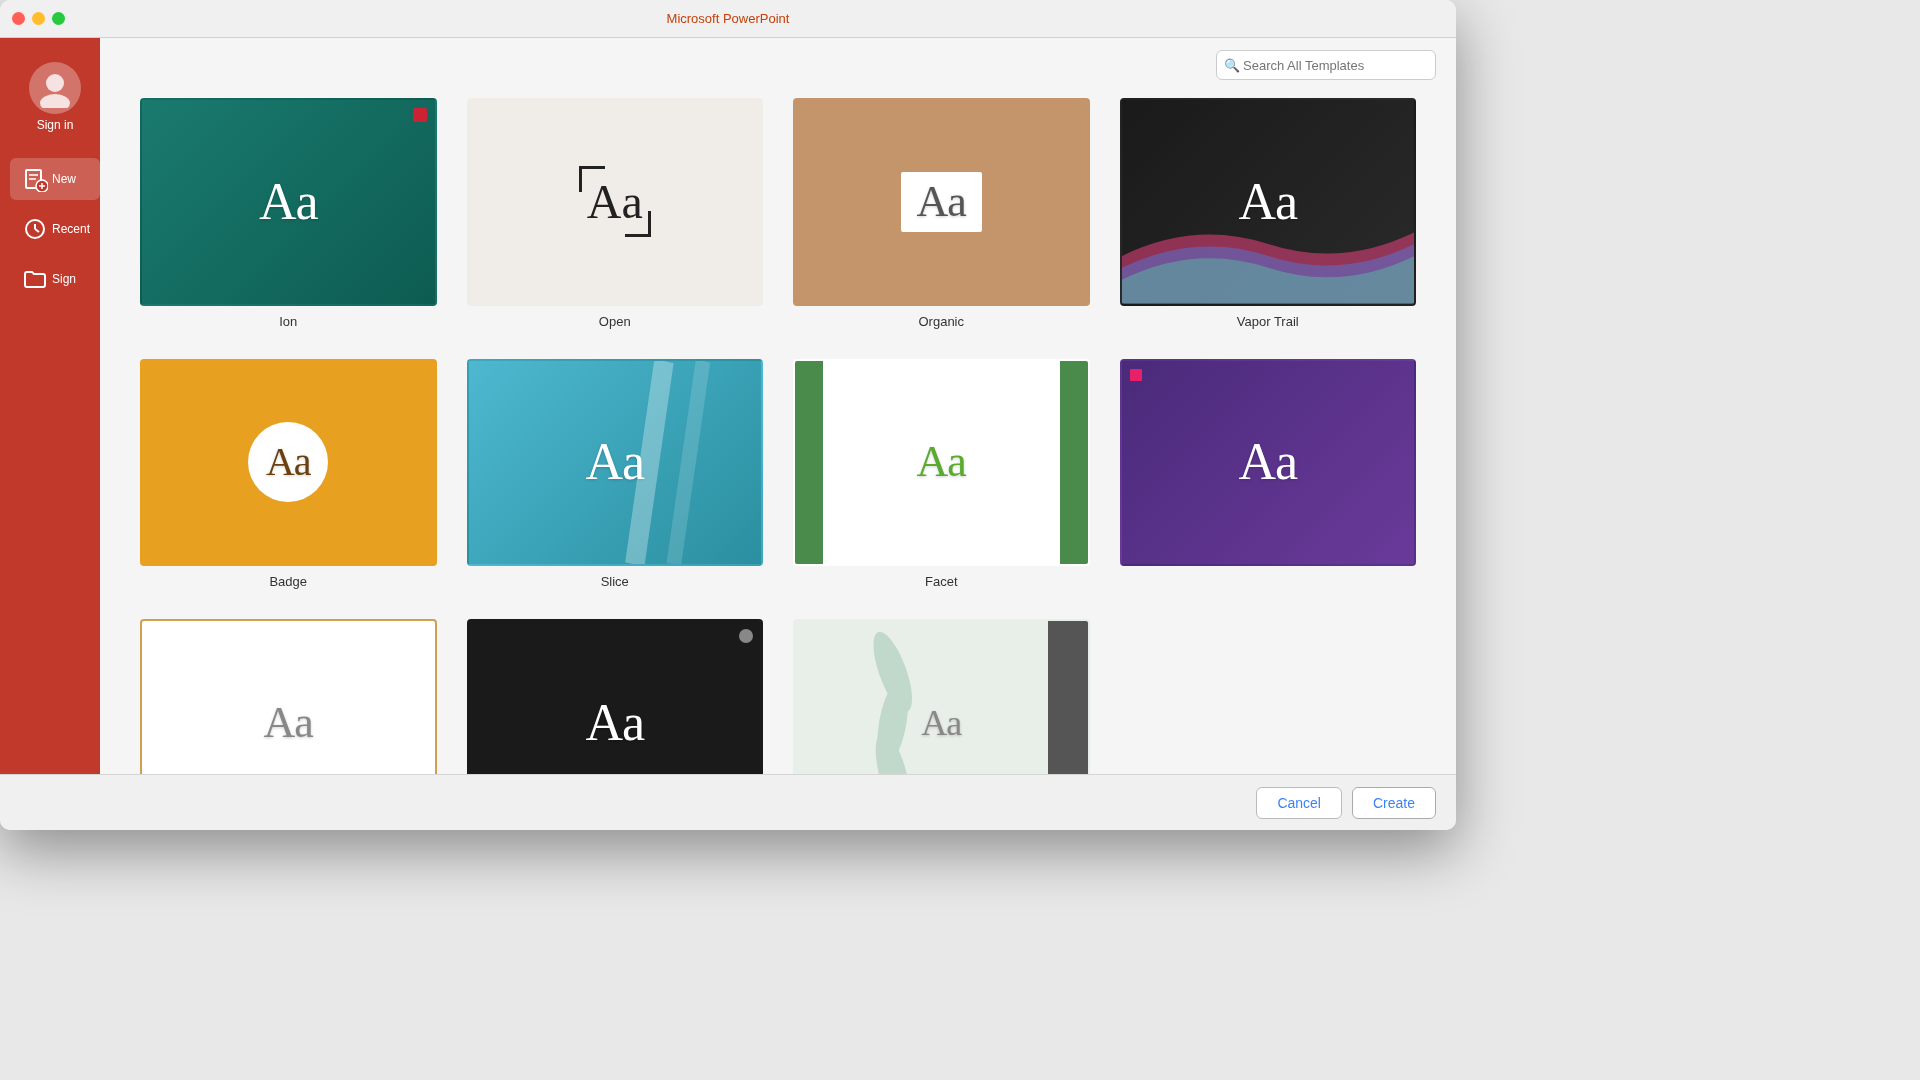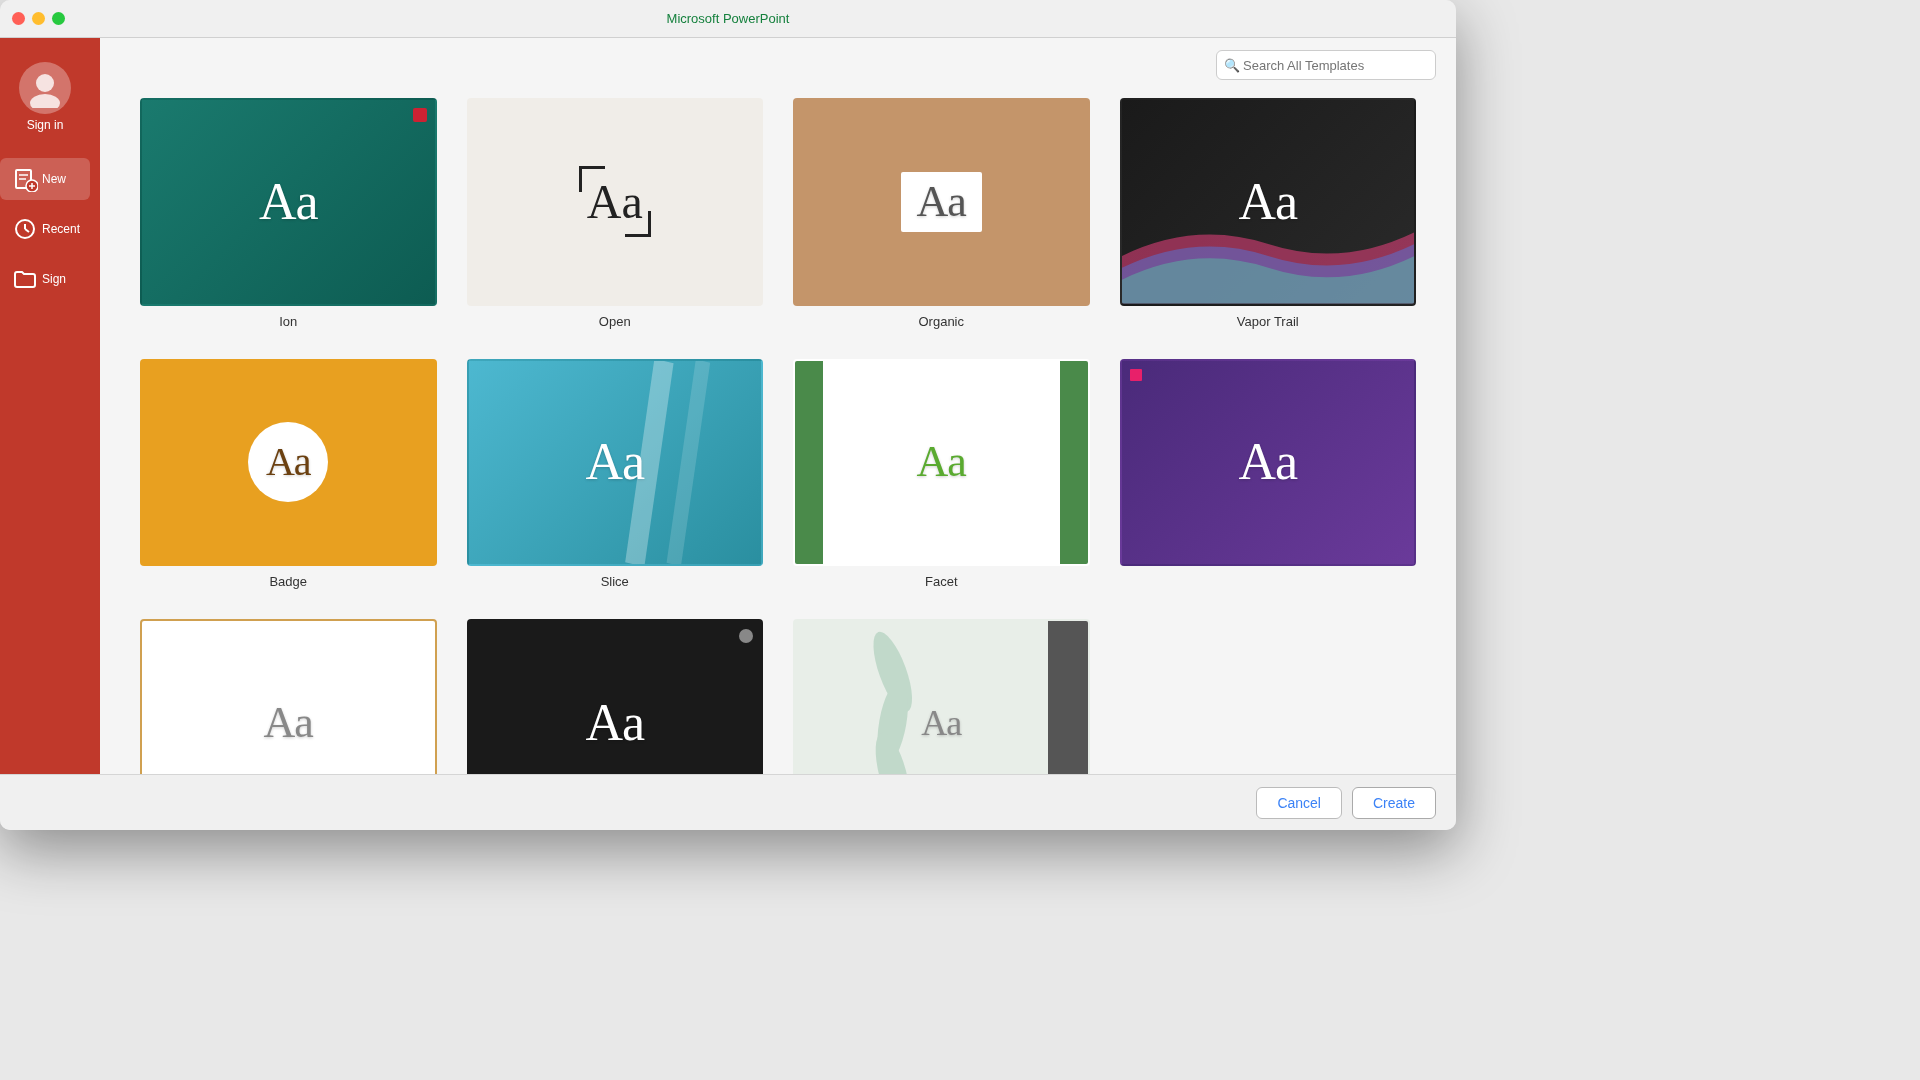--- a/index.html
+++ b/index.html
@@ -38,38 +38,38 @@
       height: 13px;
       border-radius: 50%;
       border: none;
       cursor: pointer;
     }
     .titlebar-btn.close { background: #ff5f56; }
     .titlebar-btn.minimize { background: #ffbd2e; }
     .titlebar-btn.maximize { background: #27c93f; }
     .titlebar-title {
       font-size: 13px;
-      color: #15803d;
+      color: #c2410c;
       font-weight: 500;
     }
 
     
     .main {
       display: flex;
       flex: 1;
       overflow: hidden;
     }
 
     
     .sidebar {
       width: 100px;
       background: #c0392b;
       display: flex;
       flex-direction: column;
-      align-items: flex-start;
+      align-items: flex-end;
       padding-top: 16px;
       gap: 8px;
       flex-shrink: 0;
     }
     .sidebar-item {
       display: flex;
       align-items: center;
       gap: 4px;
       color: white;
       cursor: pointer;

